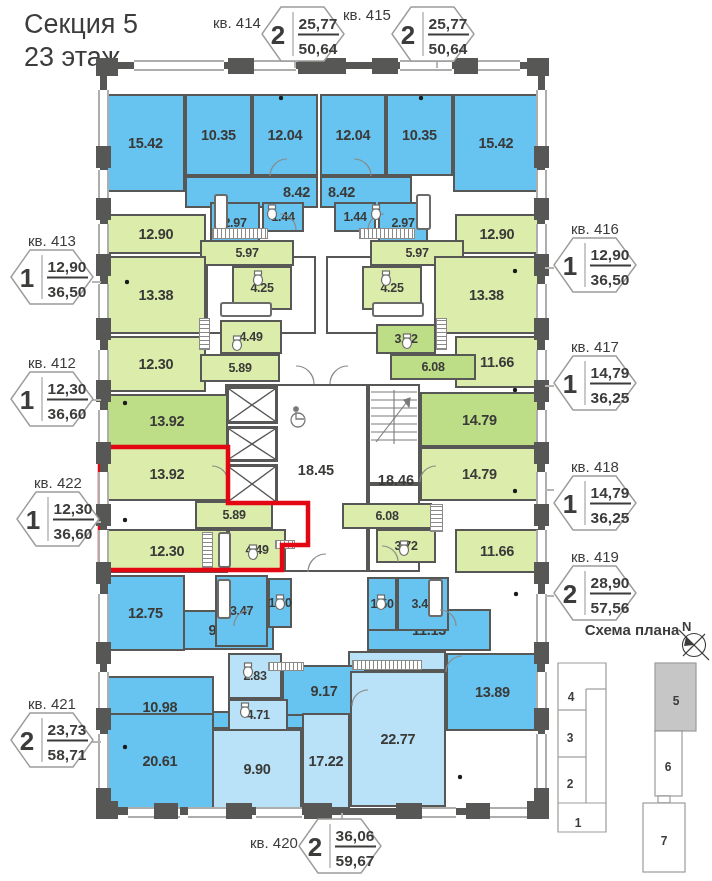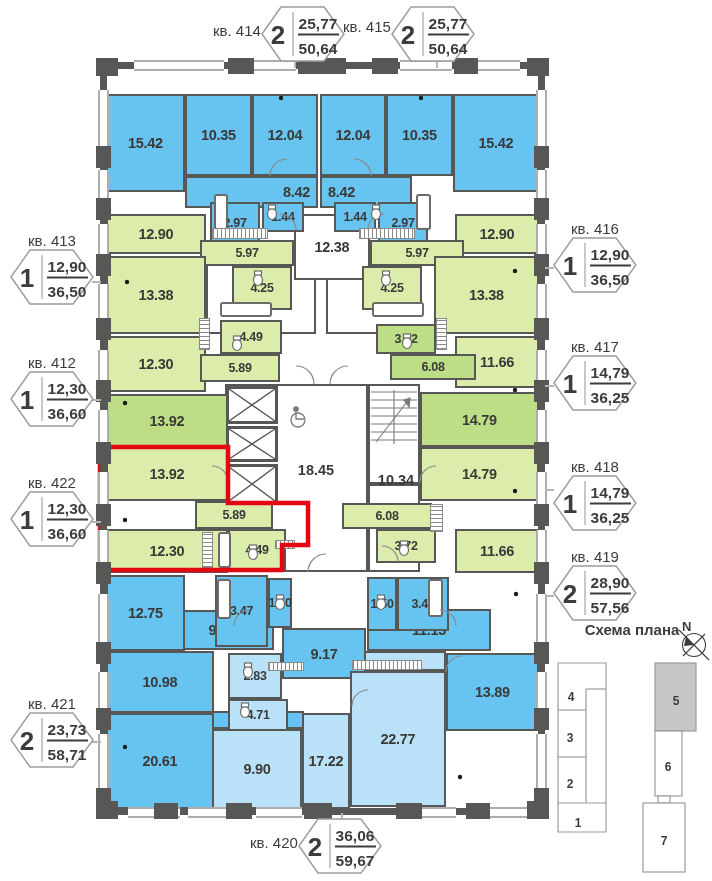--- a/index.html
+++ b/index.html
@@ -42,35 +42,38 @@
   .mm-n{font:700 13px "Liberation Sans",sans-serif;fill:#3c3c3b;}
   .mm-o{fill:#fff;stroke:#9c9c9b;stroke-width:1.2;}
   .mm-a{fill:#c6c6c6;stroke:#9c9c9b;stroke-width:1.2;}
   .mm-l{stroke:#9c9c9b;stroke-width:1.2;}
 </style>
 </head>
 <body>
 
 <div id="stage">
 
+  <div class="title">
+    <div>Секция 5</div>
+    <div>23 этаж</div>
+  </div>
 
   <div id="plan">
 
     <div class="rm w" style="left:106px;top:194px;width:110px;height:78px"></div>
     <div class="rm w" style="left:226px;top:194px;width:110px;height:78px"></div>
     <div class="rm b" style="left:85px;top:114px;width:133px;height:32px;justify-content:flex-end;padding-right:6px">8.42</div>
     <div class="rm b" style="left:220px;top:114px;width:92px;height:32px;justify-content:flex-start;padding-left:6px">8.42</div>
     <div class="rm b" style="left:70px;top:548px;width:104px;height:40px">9.40</div>
     <div class="rm b" style="left:267px;top:547px;width:124px;height:42px">11.13</div>
     <div class="rm lb" style="left:248px;top:589px;width:98px;height:20px"></div>
     <div class="rm b" style="left:112px;top:649px;width:92px;height:18px"></div>
     <div class="rm w" style="left:125px;top:322px;width:143px;height:188px"></div>
     <div class="rm w" style="left:268px;top:322px;width:52px;height:100px"></div>
     <div class="rm w" style="left:268px;top:422px;width:52px;height:88px"></div>
-    <div class="rm w" style="left:194px;top:152px;width:76px;height:66px">12.38</div>
 
     <div class="rm b" style="left:6px;top:32px;width:79px;height:98px">15.42</div>
     <div class="rm b" style="left:85px;top:32px;width:67px;height:82px">10.35</div>
     <div class="rm b" style="left:152px;top:32px;width:66px;height:82px">12.04</div>
     <div class="rm b sm" style="left:110px;top:140px;width:50px;height:42px">2.97</div>
     <div class="rm b sm" style="left:162px;top:140px;width:42px;height:30px">1.44</div>
 
     <div class="rm b" style="left:220px;top:32px;width:66px;height:82px">12.04</div>
     <div class="rm b" style="left:286px;top:32px;width:67px;height:82px">10.35</div>
     <div class="rm b" style="left:353px;top:32px;width:86px;height:98px">15.42</div>
@@ -104,23 +107,23 @@
     <div class="rm g sm" style="left:242px;top:441px;width:90px;height:26px">6.08</div>
     <div class="rm g sm" style="left:276px;top:467px;width:60px;height:34px">3.72</div>
     <div class="rm g" style="left:355px;top:467px;width:84px;height:44px">11.66</div>
 
     <div class="rm b" style="left:6px;top:513px;width:79px;height:76px">12.75</div>
     <div class="rm b sm" style="left:115px;top:513px;width:53px;height:72px">3.47</div>
     <div class="rm b sm" style="left:168px;top:516px;width:24px;height:50px">1.50</div>
     <div class="rm b sm" style="left:267px;top:515px;width:30px;height:54px">1.50</div>
     <div class="rm b sm" style="left:297px;top:515px;width:52px;height:54px">3.44</div>
 
-    <div class="rm b" style="left:6px;top:589px;width:108px;height:62px">10.98</div>
+    <div class="rm b" style="left:6px;top:614px;width:108px;height:62px">10.98</div>
     <div class="rm lb sm" style="left:128px;top:591px;width:54px;height:46px">2.83</div>
-    <div class="rm b" style="left:182px;top:566px;width:84px;height:51px">9.17</div>
+    <div class="rm b" style="left:182px;top:603px;width:84px;height:51px">9.17</div>
     <div class="rm lb sm" style="left:128px;top:637px;width:60px;height:32px">4.71</div>
     <div class="rm b" style="left:6px;top:651px;width:108px;height:96px">20.61</div>
     <div class="rm lb" style="left:112px;top:667px;width:90px;height:80px">9.90</div>
     <div class="rm lb" style="left:202px;top:651px;width:48px;height:96px">17.22</div>
     <div class="rm lb" style="left:250px;top:609px;width:96px;height:136px">22.77</div>
     <div class="rm b" style="left:346px;top:591px;width:93px;height:78px">13.89</div>
 
     <div class="elev" style="left:126px;top:324px;width:52px;height:38px"></div>
     <div class="elev" style="left:126px;top:364px;width:52px;height:36px"></div>
     <div class="elev" style="left:126px;top:402px;width:52px;height:40px"></div>
@@ -319,48 +322,48 @@
       <i class="pl" style="left:434px;top:318px;width:15px;height:22px"></i>
         <i class="pl" style="left:434px;top:380px;width:15px;height:22px"></i>
       <i class="pl" style="left:434px;top:442px;width:15px;height:22px"></i>
         <i class="pl" style="left:434px;top:500px;width:15px;height:22px"></i>
       <i class="pl" style="left:434px;top:580px;width:15px;height:22px"></i>
         <i class="pl" style="left:434px;top:646px;width:15px;height:22px"></i>
       <i class="pl" style="left:434px;top:726px;width:15px;height:22px"></i>
     </div>
 
     <span class="lbl" style="left:176px;top:400px;width:80px">18.45</span>
-    <span class="lbl" style="left:260px;top:410px;width:72px">10.34</span>
+    <span class="lbl" style="left:260px;top:410px;width:72px">18.46</span>
   </div>
 
   <i class="ldr" style="left:92px;top:281px;width:9px;height:2px"></i>
   <i class="ldr" style="left:92px;top:399px;width:9px;height:2px"></i>
   <i class="ldr" style="left:92px;top:521px;width:9px;height:2px"></i>
   <i class="ldr" style="left:92px;top:741px;width:9px;height:2px"></i>
   <i class="ldr" style="left:545px;top:267px;width:9px;height:2px"></i>
   <i class="ldr" style="left:545px;top:385px;width:9px;height:2px"></i>
   <i class="ldr" style="left:545px;top:489px;width:9px;height:2px"></i>
   <i class="ldr" style="left:545px;top:595px;width:9px;height:2px"></i>
   <i class="ldr" style="left:294px;top:58px;width:2px;height:10px"></i>
   <i class="ldr" style="left:436px;top:58px;width:2px;height:10px"></i>
   <i class="ldr" style="left:341px;top:813px;width:2px;height:9px"></i>
 
   <div class="badge badge-row" style="left:213px;top:6px">
-    <div class="badge-kv" style="margin-top:16px">кв. 414</div>
+    <div class="badge-kv" style="margin-top:8px">кв. 414</div>
     <svg width="84" height="56" viewBox="0 0 84 56">
       <polygon class="hexp" points="20,1 63,1 83,28 63,55 20,55 1,28"></polygon>
       <line x1="32" y1="6" x2="32" y2="50" stroke="#c9c9c8" stroke-width="2"></line>
       <line x1="37" y1="28.5" x2="78" y2="28.5" stroke="#3c3c3b" stroke-width="1.8"></line>
       <text class="hx-n" x="17" y="38" text-anchor="middle">2</text>
       <text class="hx-a" x="57" y="23" text-anchor="middle">25,77</text>
       <text class="hx-a" x="57" y="48" text-anchor="middle">50,64</text>
     </svg>
   </div>
   <div class="badge badge-row" style="left:343px;top:6px">
-    <div class="badge-kv" style="margin-top:12px">кв. 415</div>
+    <div class="badge-kv" style="margin-top:0">кв. 415</div>
     <svg width="84" height="56" viewBox="0 0 84 56">
       <polygon class="hexp" points="20,1 63,1 83,28 63,55 20,55 1,28"></polygon>
       <line x1="32" y1="6" x2="32" y2="50" stroke="#c9c9c8" stroke-width="2"></line>
       <line x1="37" y1="28.5" x2="78" y2="28.5" stroke="#3c3c3b" stroke-width="1.8"></line>
       <text class="hx-n" x="17" y="38" text-anchor="middle">2</text>
       <text class="hx-a" x="57" y="23" text-anchor="middle">25,77</text>
       <text class="hx-a" x="57" y="48" text-anchor="middle">50,64</text>
     </svg>
   </div>
   <div class="badge badge-col" style="left:8px;top:232px">
@@ -378,21 +381,21 @@
     <div class="badge-kv">кв. 412</div>
     <svg width="84" height="56" viewBox="0 0 84 56">
       <polygon class="hexp" points="20,1 63,1 83,28 63,55 20,55 1,28"></polygon>
       <line x1="32" y1="6" x2="32" y2="50" stroke="#c9c9c8" stroke-width="2"></line>
       <line x1="37" y1="28.5" x2="78" y2="28.5" stroke="#3c3c3b" stroke-width="1.8"></line>
       <text class="hx-n" x="17" y="38" text-anchor="middle">1</text>
       <text class="hx-a" x="57" y="23" text-anchor="middle">12,30</text>
       <text class="hx-a" x="57" y="48" text-anchor="middle">36,60</text>
     </svg>
   </div>
-  <div class="badge badge-col" style="left:8px;top:474px">
+  <div class="badge badge-col" style="left:14px;top:474px">
     <div class="badge-kv">кв. 422</div>
     <svg width="84" height="56" viewBox="0 0 84 56">
       <polygon class="hexp" points="20,1 63,1 83,28 63,55 20,55 1,28"></polygon>
       <line x1="32" y1="6" x2="32" y2="50" stroke="#c9c9c8" stroke-width="2"></line>
       <line x1="37" y1="28.5" x2="78" y2="28.5" stroke="#3c3c3b" stroke-width="1.8"></line>
       <text class="hx-n" x="17" y="38" text-anchor="middle">1</text>
       <text class="hx-a" x="57" y="23" text-anchor="middle">12,30</text>
       <text class="hx-a" x="57" y="48" text-anchor="middle">36,60</text>
     </svg>
   </div>

